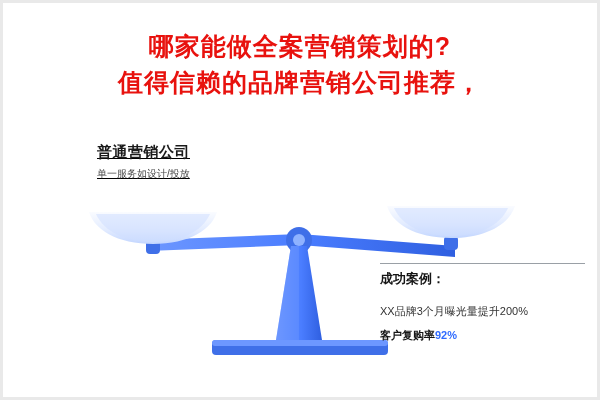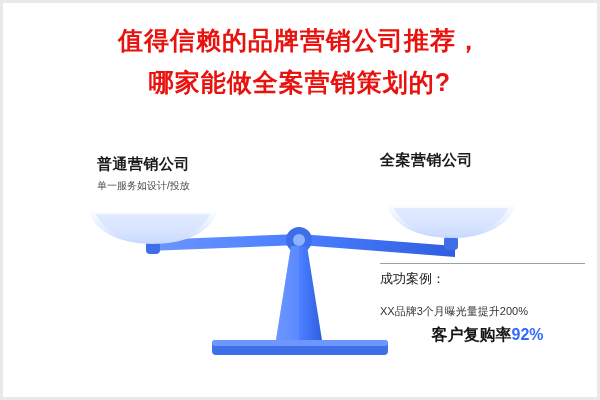--- a/index.html
+++ b/index.html
@@ -55,22 +55,23 @@
     position: absolute;
     left: 0;
     top: 130px;
     width: 600px;
     height: 250px;
   }
 
   .label-left {
     position: absolute;
     left: 97px;
-    top: 24px;
+    top: 12px;
     width: 210px;
+    text-decoration: underline;
   }
   .label-right {
     position: absolute;
     left: 380px;
     top: 20px;
     width: 210px;
   }
   .lbl-head {
     font-size: 15px;
     font-weight: bold;
@@ -86,37 +87,36 @@
   }
 
   .case-block {
     position: absolute;
     left: 380px;
     top: 140px;
     width: 215px;
   }
   .case-head {
     font-size: 13px;
-    font-weight: normal;
+    font-weight: bold;
     color: #151515;
     line-height: 18px;
   }
   .case-line {
     font-size: 11px;
     color: #333333;
     line-height: 17px;
     margin-top: 15px;
   }
   .case-metric {
-    font-size: 16px;
+    font-size: 11px;
     font-weight: bold;
     color: #151515;
     line-height: 20px;
     margin-top: 5px;
-    text-align: center;
   }
   .case-metric .hl {
     color: #2f6bff;
     font-weight: bold;
   }
   .case-rule {
     position: absolute;
     left: 380px;
     top: 133px;
     width: 205px;
@@ -134,22 +134,22 @@
 <body>
 
 <div id="canvas">
 
   <div class="edge edge-top"></div>
   <div class="edge edge-bottom"></div>
   <div class="edge edge-left"></div>
   <div class="edge edge-right"></div>
 
   <div class="title-block">
+    <div class="title-line title-line-2">哪家能做全案营销策划的?</div>
     <div class="title-line">值得信赖的品牌营销公司推荐，</div>
-    <div class="title-line title-line-2">哪家能做全案营销策划的?</div>
   </div>
 
   <div class="scale-wrap">
 
     <svg class="scale-svg" width="600" height="250" viewBox="0 0 600 250">
       <defs>
         <linearGradient id="panGrad" x1="0" y1="0" x2="0" y2="1">
           <stop offset="0%" stop-color="#ffffff"></stop>
           <stop offset="60%" stop-color="#e3ecff"></stop>
           <stop offset="100%" stop-color="#c3d6ff"></stop>
@@ -205,21 +205,20 @@
         <rect x="212" y="210" width="176" height="6" rx="3" fill="#6d97ff"></rect>
       </g>
     </svg>
 
     <div class="label-left">
       <div class="lbl-head">普通营销公司</div>
       <div class="lbl-sub">单一服务如设计/投放</div>
     </div>
 
     <div class="label-right">
-      <div class="lbl-head">全案营销公司</div>
     </div>
 
     <div class="case-rule"></div>
 
     <div class="case-block">
       <div class="case-head">成功案例：</div>
       <div class="case-line">XX品牌3个月曝光量提升200%</div>
       <div class="case-metric">
         <span>客户复购率</span><span class="hl">92%</span>
       </div>

